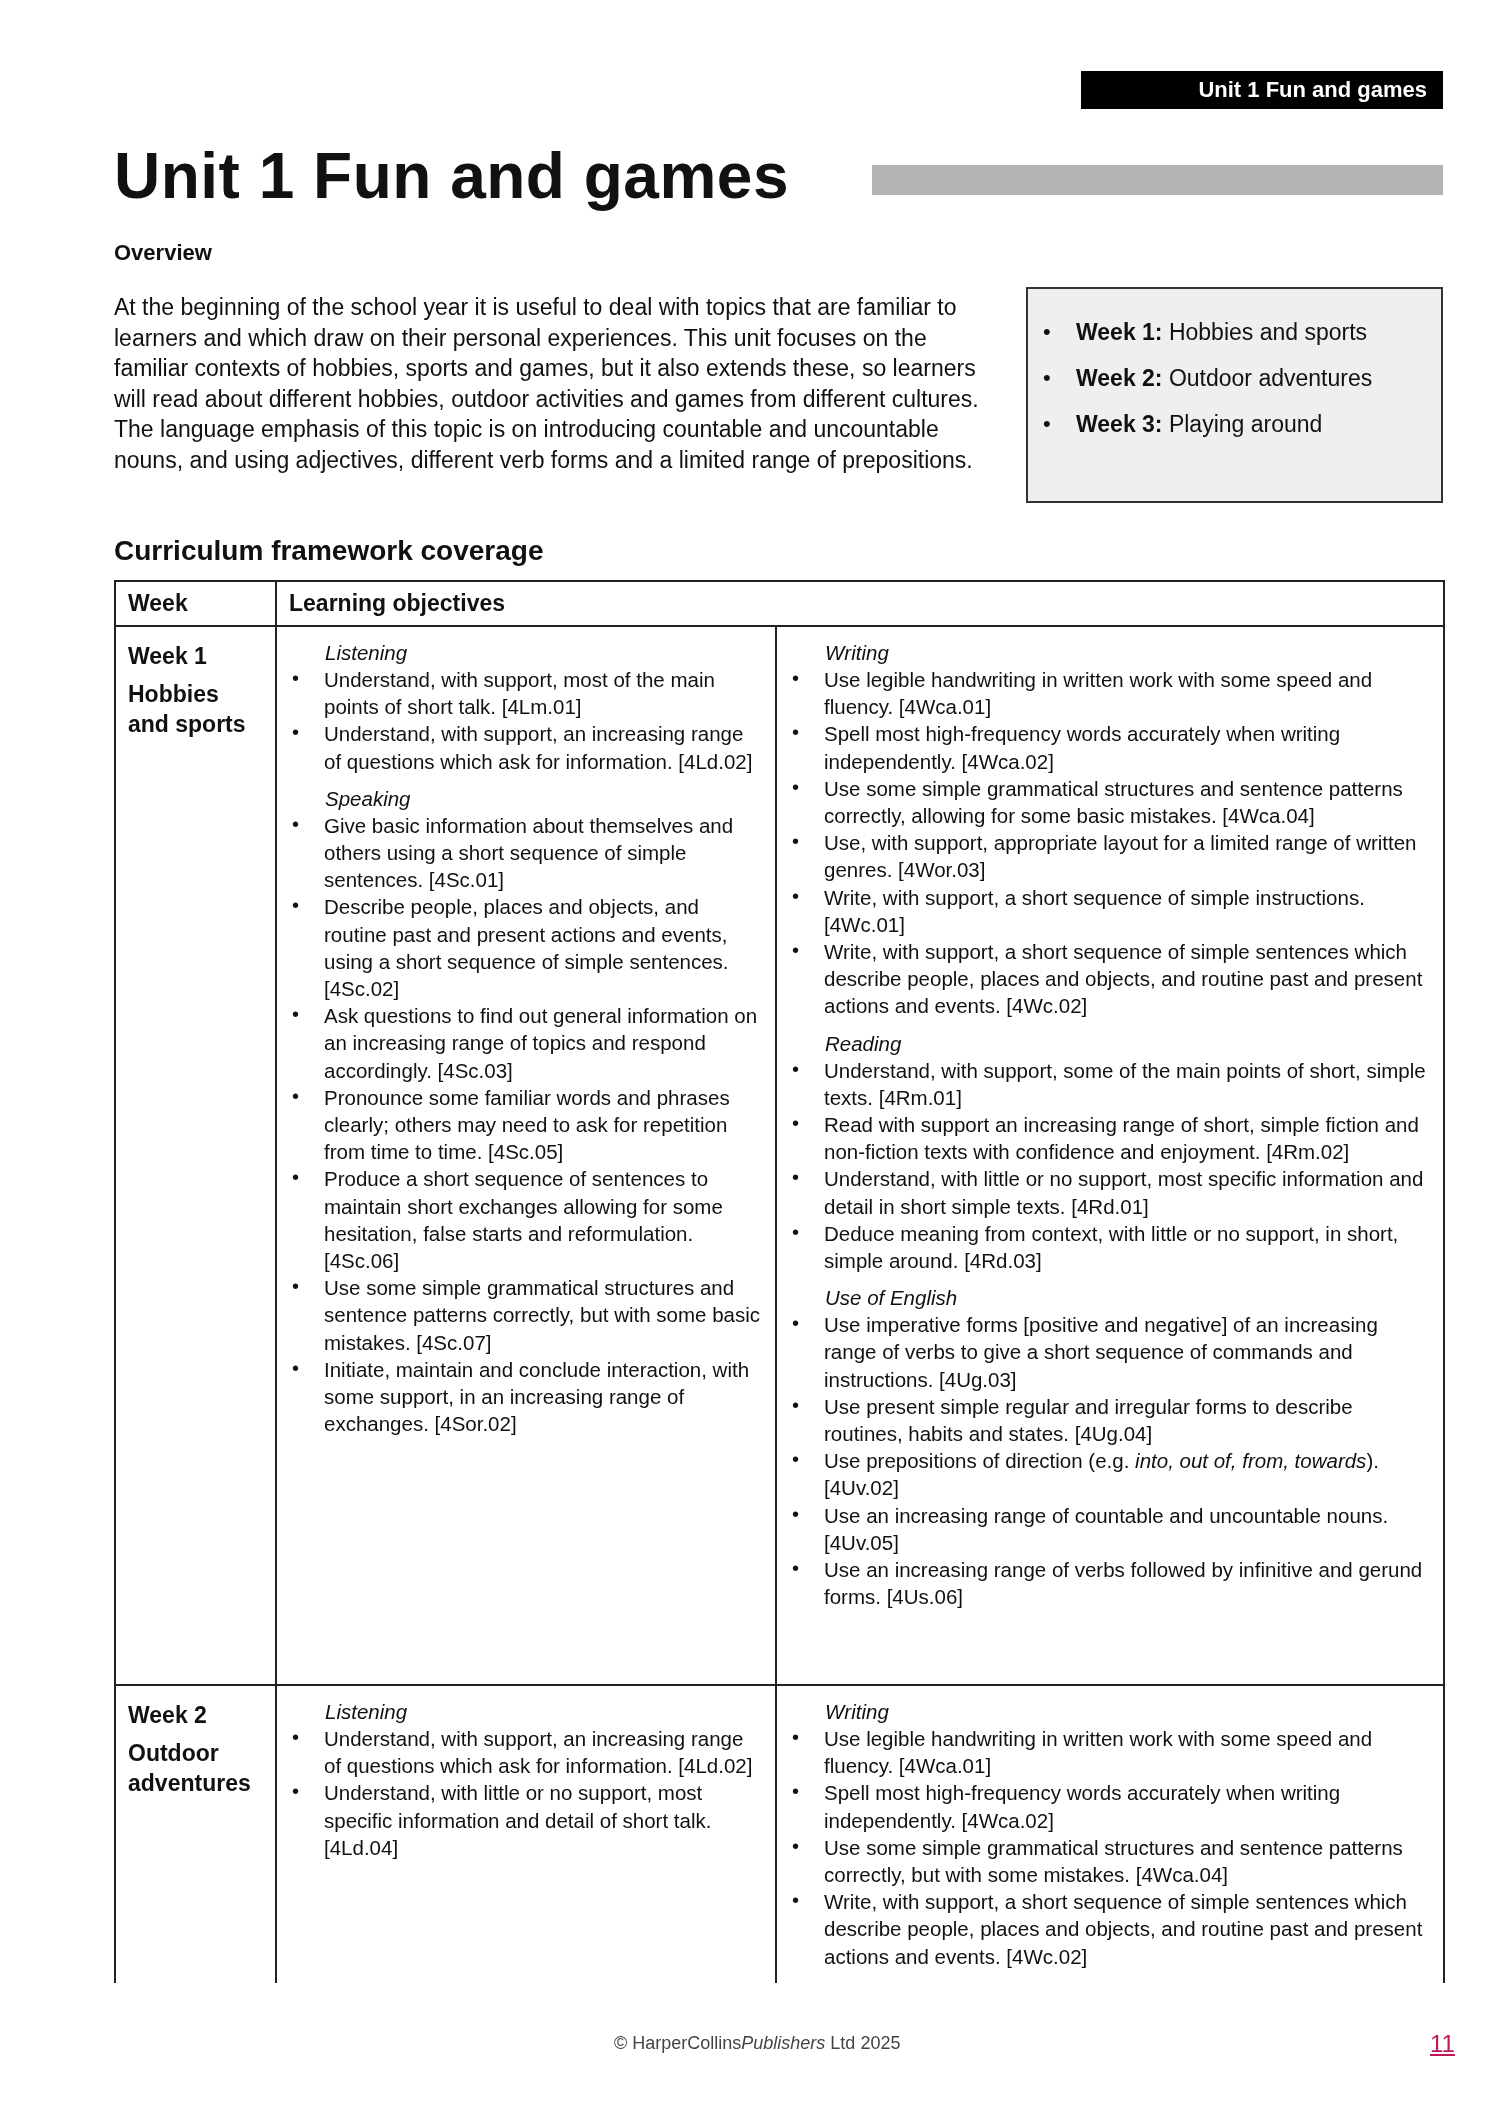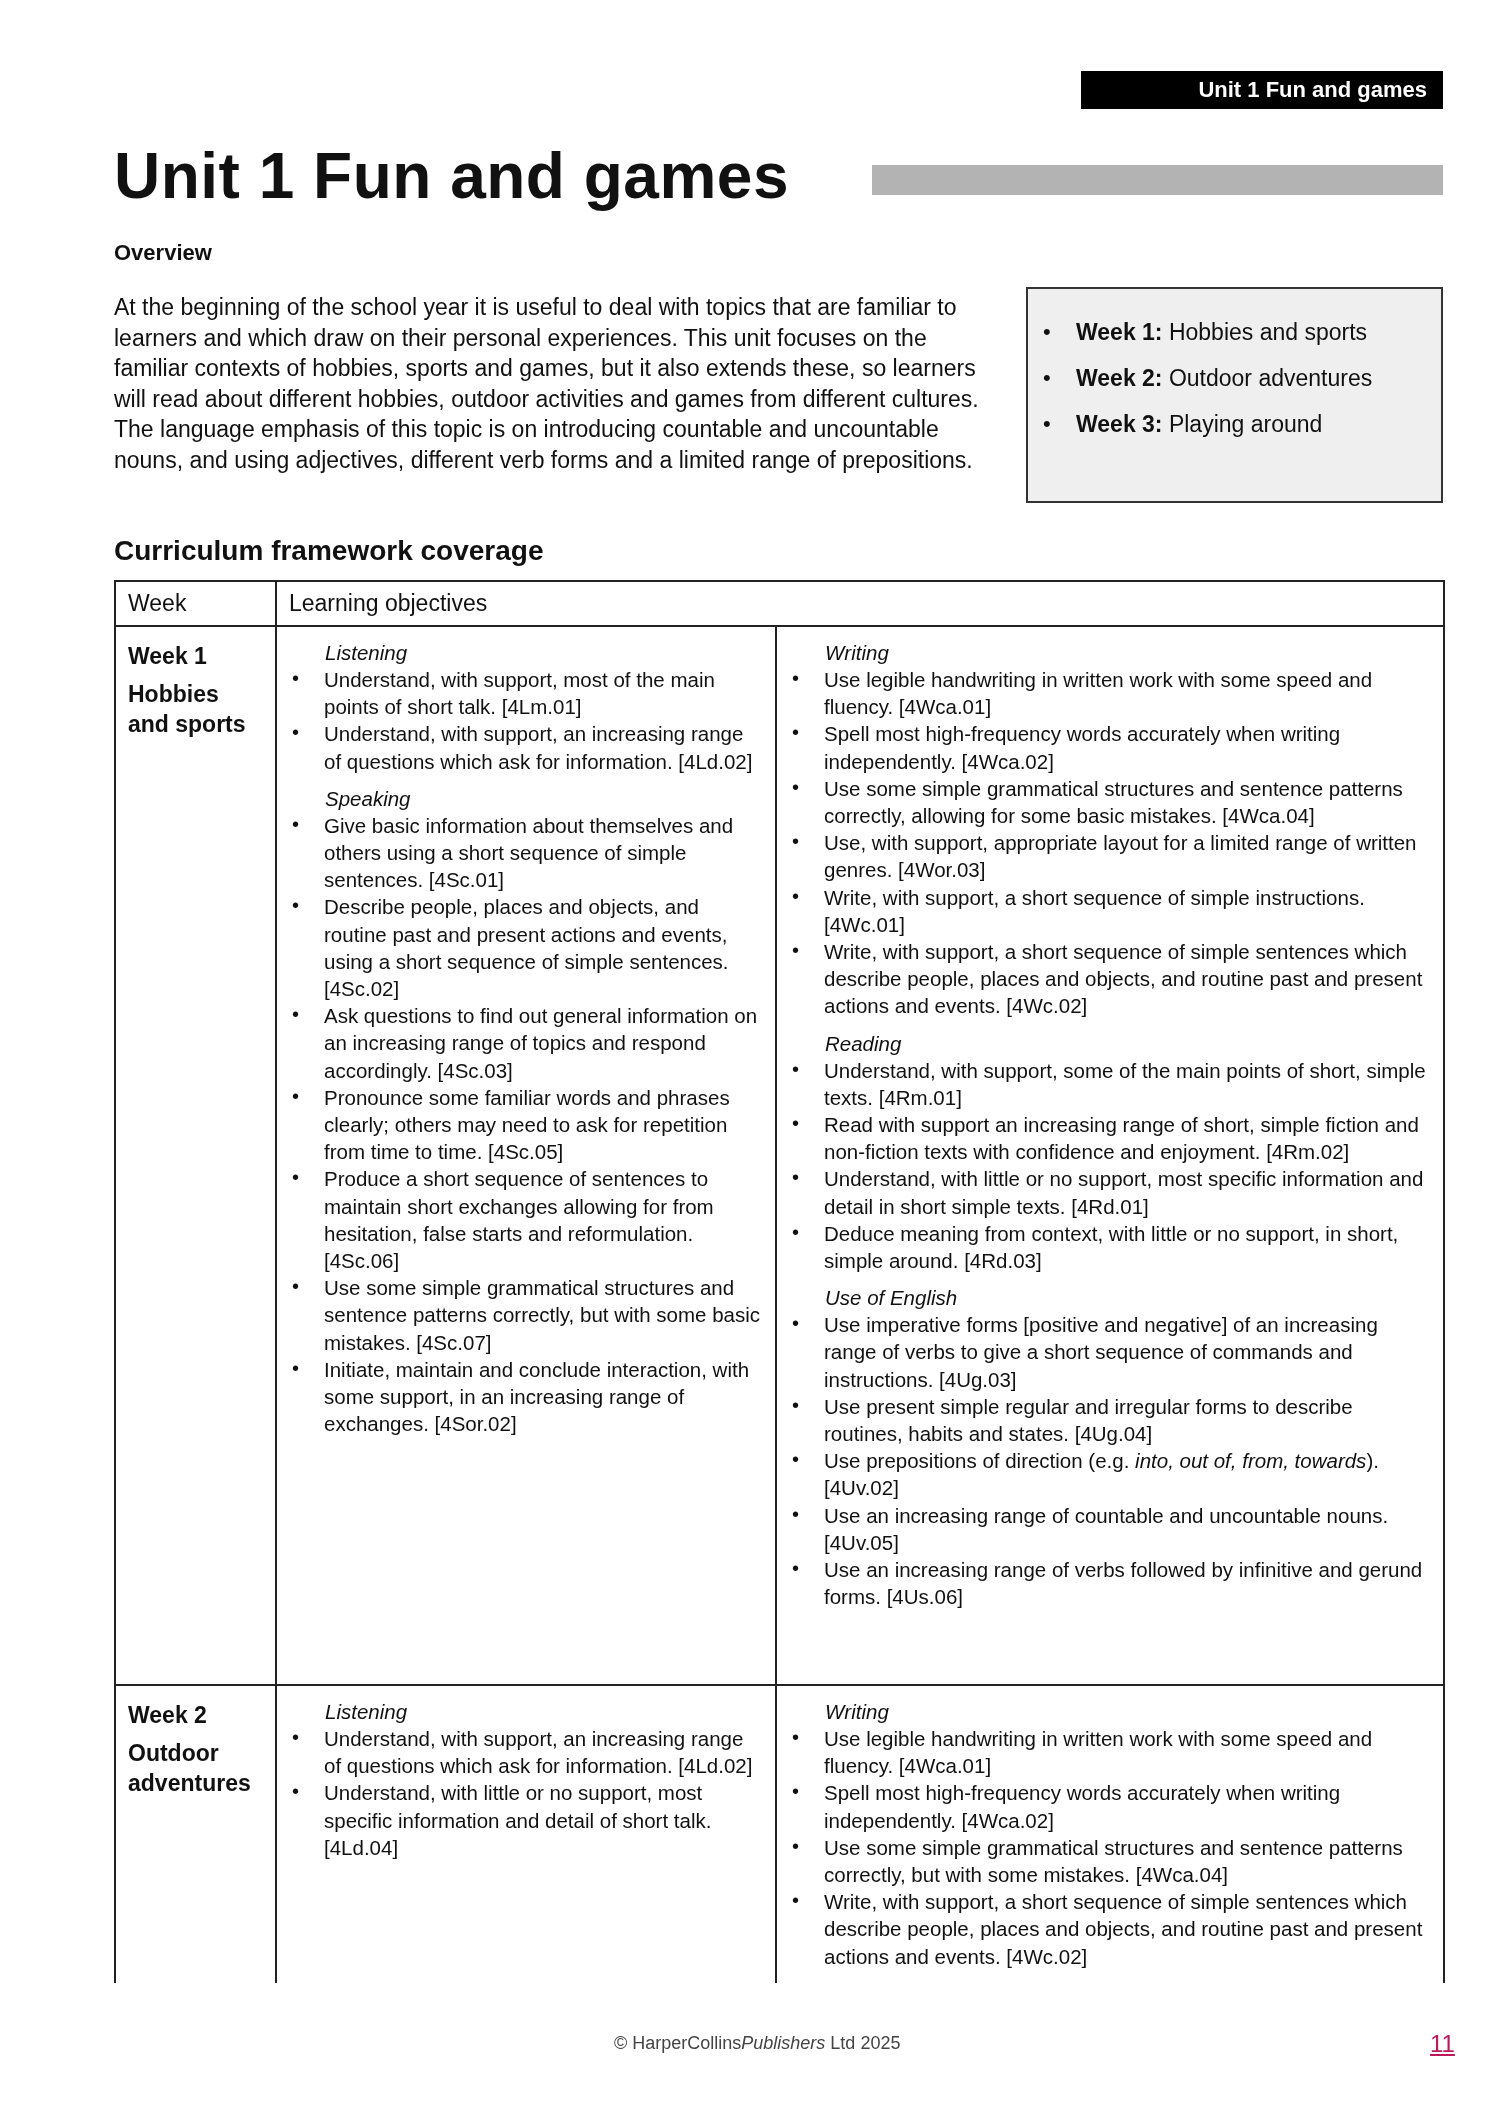--- a/index.html
+++ b/index.html
@@ -43,21 +43,21 @@
       font-size: 28px; font-weight: bold; line-height: 36px;
     }
     .cov-table {
       position: absolute; left: 114px; top: 580px; width: 1329px; height: 1402px;
       border-collapse: collapse; table-layout: fixed;
     }
     .cov-table th, .cov-table td {
       border: 2px solid #222; vertical-align: top; text-align: left; padding: 0;
     }
     .cov-table thead th {
-      height: 45px; font-size: 23px; font-weight: normal; padding: 8px 12px 0 12px; box-sizing: border-box;
+      height: 45px; font-size: 23px; font-weight: bold; padding: 8px 12px 0 12px; box-sizing: border-box;
     }
     .cov-table tbody tr.last td { border-bottom: none; }
     .week-cell { padding: 14px 12px 0 12px !important; font-weight: bold; font-size: 23px; line-height: 30px; }
     .week-cell .wk { display: block; margin-bottom: 8px; }
     .obj-cell { padding: 12px 12px 0 12px !important; }
     .skill-label { font-style: italic; font-size: 20.5px; line-height: 27px; display: block; margin-left: 36px; }
     .skill-block { margin-bottom: 10px; }
     .skill-block ul { list-style: none; margin: 0; padding: 0; }
     .skill-block li {
       position: relative; padding-left: 35px; font-size: 20.5px; line-height: 27.2px;
@@ -127,21 +127,21 @@
               <li><span class="bullet">•</span><span>Understand, with support, an increasing range of questions which ask for information. [4Ld.02]</span></li>
             </ul>
           </div>
           <div class="skill-block">
             <span class="skill-label">Speaking</span>
             <ul>
               <li><span class="bullet">•</span><span>Give basic information about themselves and others using a short sequence of simple sentences. [4Sc.01]</span></li>
               <li><span class="bullet">•</span><span>Describe people, places and objects, and routine past and present actions and events, using a short sequence of simple sentences. [4Sc.02]</span></li>
               <li><span class="bullet">•</span><span>Ask questions to find out general information on an increasing range of topics and respond accordingly. [4Sc.03]</span></li>
               <li><span class="bullet">•</span><span>Pronounce some familiar words and phrases clearly; others may need to ask for repetition from time to time. [4Sc.05]</span></li>
-              <li><span class="bullet">•</span><span>Produce a short sequence of sentences to maintain short exchanges allowing for from hesitation, false starts and reformulation. [4Sc.06]</span></li>
+              <li><span class="bullet">•</span><span>Produce a short sequence of sentences to maintain short exchanges allowing for some hesitation, false starts and reformulation. [4Sc.06]</span></li>
               <li><span class="bullet">•</span><span>Use some simple grammatical structures and sentence patterns correctly, but with some basic mistakes. [4Sc.07]</span></li>
               <li><span class="bullet">•</span><span>Initiate, maintain and conclude interaction, with some support, in an increasing range of exchanges. [4Sor.02]</span></li>
             </ul>
           </div>
         </td>
         <td class="obj-cell">
           <div class="skill-block">
             <span class="skill-label">Writing</span>
             <ul>
               <li><span class="bullet">•</span><span>Use legible handwriting in written work with some speed and fluency. [4Wca.01]</span></li>

